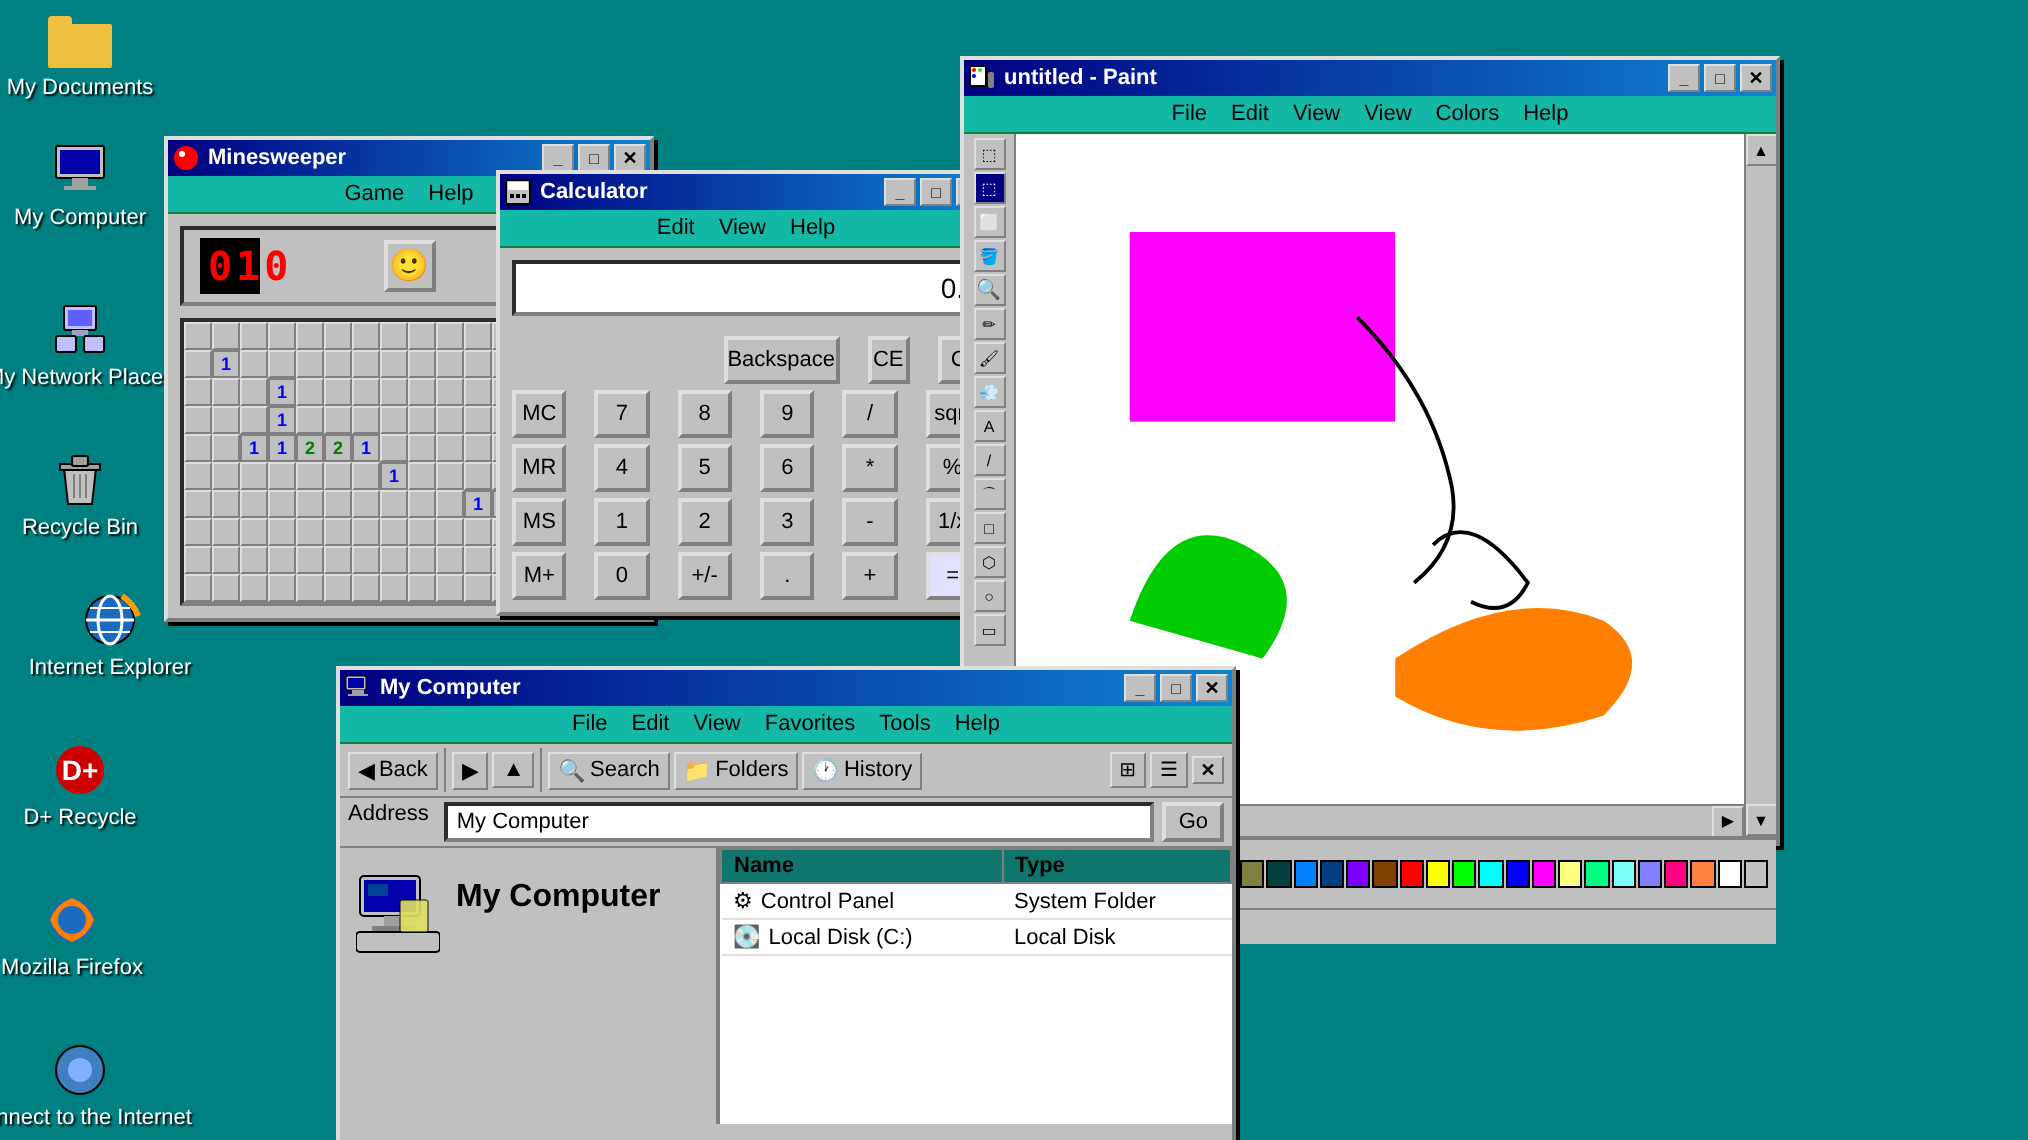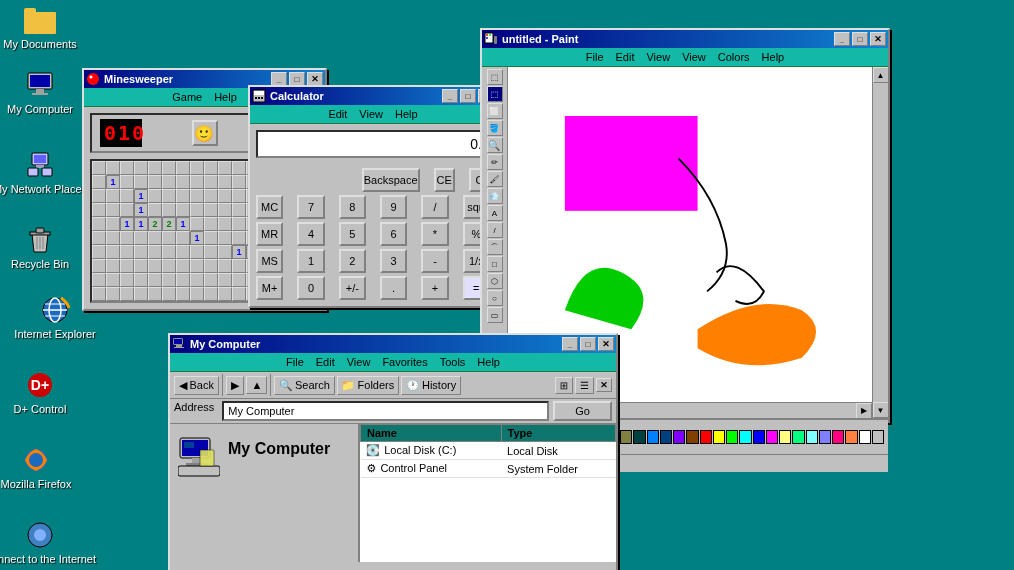--- a/index.html
+++ b/index.html
@@ -118,21 +118,21 @@
       margin-bottom: 6px;
     }
     .ms-counter {
       background: #000;
       color: #ff0000;
       font-family: monospace;
       font-size: 20px;
       font-weight: bold;
       padding: 2px 4px;
       letter-spacing: 2px;
-      width: 42px;
+      width: 30px;
       text-align: center;
     }
     .ms-smiley {
       width: 26px;
       height: 26px;
       background: #c0c0c0;
       border: 2px solid;
       border-color: #dfdfdf #808080 #808080 #dfdfdf;
       display: flex;
       align-items: center;
@@ -266,21 +266,21 @@
       flex: 1;
       height: 20px;
       border: 2px inset #808080;
       background: white;
       font-size: 11px;
       padding: 0 4px;
       display: flex;
       align-items: center;
     }
     .explorer-go-btn {
-      padding: 2px 20px;
+      padding: 2px 6px;
       background: #c0c0c0;
       border: 2px solid;
       border-color: #dfdfdf #808080 #808080 #dfdfdf;
       font-size: 11px;
       cursor: pointer;
     }
     .explorer-body {
       display: flex;
       flex: 1;
       overflow: hidden;
@@ -415,21 +415,21 @@
   <span class="icon-label">Internet Explorer</span>
 </div>
 
 <div class="desktop-icon" style="top:365px;left:5px;">
   <div class="icon-img">
     <svg width="32" height="32" viewBox="0 0 32 32">
       <circle cx="16" cy="16" r="12" fill="#cc0000"></circle>
       <text x="16" y="21" text-anchor="middle" fill="white" font-size="14" font-weight="bold">D+</text>
     </svg>
   </div>
-  <span class="icon-label">D+ Control</span>
+  <span class="icon-label">D+ Recycle</span>
 </div>
 
 <div class="desktop-icon" style="top:440px;left:1px;">
   <div class="icon-img">
     <svg width="32" height="32" viewBox="0 0 32 32">
       <circle cx="16" cy="16" r="11" fill="#1a6abf"></circle>
       <path d="M16 5 Q24 8 27 16 Q24 24 16 27 Q8 24 5 16 Q8 8 16 5" fill="#ff8000"></path>
       <circle cx="16" cy="16" r="7" fill="#1a6abf"></circle>
     </svg>
   </div>
@@ -917,24 +917,24 @@
       <table class="explorer-file-table">
         <thead>
           <tr>
             <th>Name</th>
             <th>Type</th>
           </tr>
         </thead>
         <tbody id="file-table-body">
 
         <tr>
+              <td><span style="margin-right: 4px;">⚙</span>Control Panel</td>
+              <td>System Folder</td>
+            </tr>
+            <tr>
               <td><span style="margin-right: 4px;">💽</span>Local Disk (C:)</td>
               <td>Local Disk</td>
             </tr>
-            <tr>
-              <td><span style="margin-right: 4px;">⚙</span>Control Panel</td>
-              <td>System Folder</td>
-            </tr>
           </tbody>
       </table>
     </div>
   </div>
 </div>
 
 </body></html>

